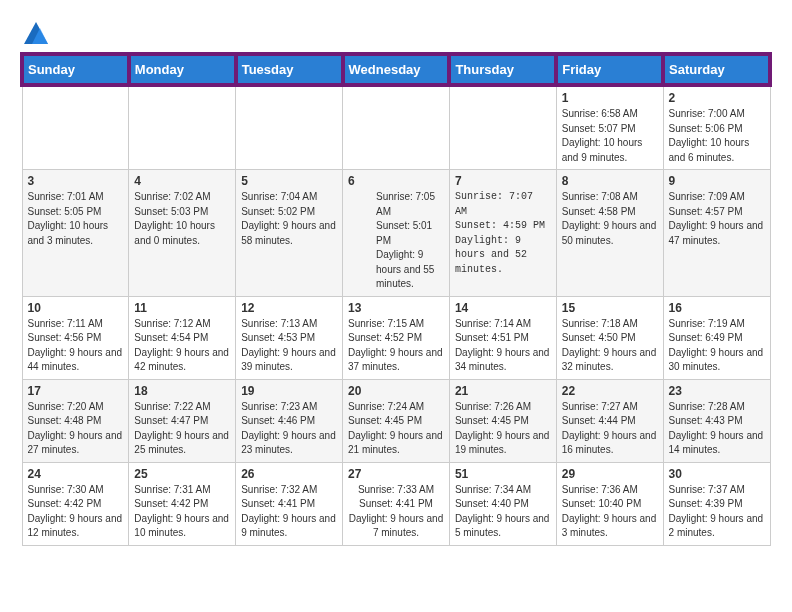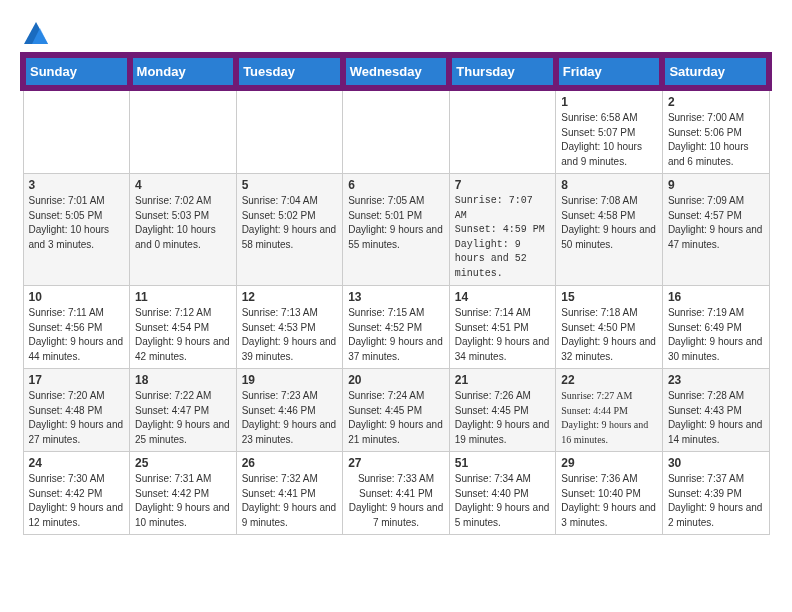--- a/index.html
+++ b/index.html
@@ -56,21 +56,21 @@
       margin-top: 8px;
       table-layout: fixed;
     }
     .calendar-table th {
       background: #2a7fd4;
       color: #fff;
       font-size: 13px;
       font-weight: bold;
       padding: 6px 4px;
       text-align: left;
-      border: 6px solid #701a75;
+      border: 4px solid #701a75;
     }
     .calendar-table td {
       border: 1px solid #ccc;
       vertical-align: top;
       padding: 4px 5px;
       font-size: 10.5px;
       color: #333;
       height: 78px;
       background: #fff;
     }
@@ -161,21 +161,21 @@
 Daylight: 10 hours and 0 minutes.</div>
           </td>
           <td>
             <span class="day-number">5</span>
             <div class="day-info" style="white-space: pre-line;">Sunrise: 7:04 AM
 Sunset: 5:02 PM
 Daylight: 9 hours and 58 minutes.</div>
           </td>
           <td>
             <span class="day-number">6</span>
-            <div class="day-info" style="white-space: pre-line;">Sunrise: 7:05 AM
+            <div class="day-info" style="white-space: pre-line; margin-left: 28px;">Sunrise: 7:05 AM
 Sunset: 5:01 PM
 Daylight: 9 hours and 55 minutes.</div>
           </td>
           <td>
             <span class="day-number">7</span>
             <div class="day-info" style="white-space: pre-line; font-family: Liberation Mono, monospace;">Sunrise: 7:07 AM
 Sunset: 4:59 PM
 Daylight: 9 hours and 52 minutes.</div>
           </td>
           <td>
@@ -261,21 +261,21 @@
 Daylight: 9 hours and 21 minutes.</div>
           </td>
           <td>
             <span class="day-number">21</span>
             <div class="day-info" style="white-space: pre-line;">Sunrise: 7:26 AM
 Sunset: 4:45 PM
 Daylight: 9 hours and 19 minutes.</div>
           </td>
           <td>
             <span class="day-number">22</span>
-            <div class="day-info" style="white-space: pre-line; font-family: Liberation Serif, serif;">Sunrise: 7:27 AM
+            <div class="day-info" style="white-space: pre-line;">Sunrise: 7:27 AM
 Sunset: 4:44 PM
 Daylight: 9 hours and 16 minutes.</div>
           </td>
           <td>
             <span class="day-number">23</span>
             <div class="day-info" style="white-space: pre-line;">Sunrise: 7:28 AM
 Sunset: 4:43 PM
 Daylight: 9 hours and 14 minutes.</div>
           </td>
         </tr>

